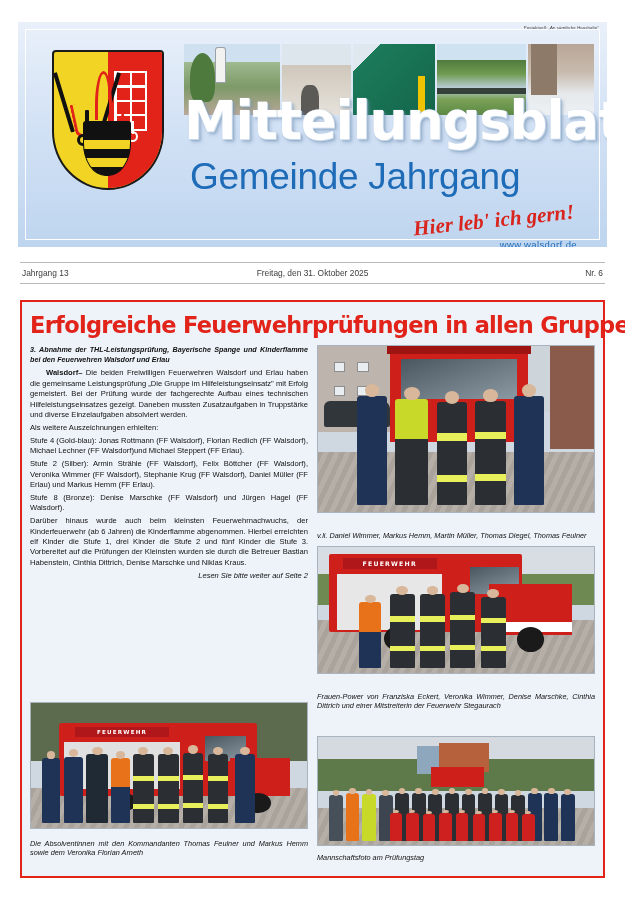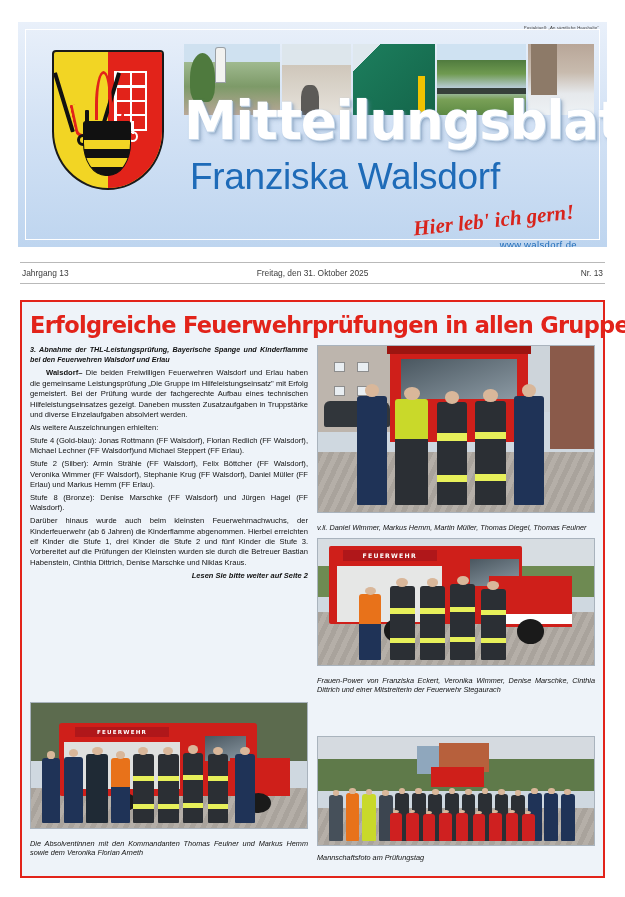--- a/index.html
+++ b/index.html
@@ -268,41 +268,41 @@
     font-size: 7.6px;
     line-height: 10.4px;
     color: #111;
     text-align: justify;
     margin-bottom: 2.5px;
   }
   .para b { font-weight: bold; padding-left: 16px; }
   .para.last { text-align: justify; }
   .continue {
     font-size: 7.5px;
-    font-weight: bold;
+    font-weight: normal;
     font-style: italic;
     text-align: right;
     color: #111;
     display: block;
   }
 
   
   .photo {
     position: relative;
     border: 1px solid #a9b3bd;
     background: #cfd8e0;
     overflow: hidden;
   }
   .cap {
     font-size: 7.3px;
     line-height: 9.6px;
     font-style: italic;
     color: #111;
     text-align: justify;
-    margin: 10px 0 5px 0;
+    margin: 18px 0 5px 0;
   }
 
   
   .scene { position: absolute; inset: 0; }
   .sky   { position:absolute; left:0; right:0; top:0; height:40%; background:#cdd4da; }
   .bldg  { position:absolute; left:0; top:0; width:26%; height:52%; background:#bdb5ad; }
   .bldg i{ position:absolute; width:16%; height:12%; background:#e9eef2; border:1px solid #8d8d8d;}
   .ground{ position:absolute; left:0; right:0; bottom:0; height:32%;
            background: repeating-linear-gradient(115deg,#a9a39c 0 5px,#b5afa8 5px 10px); }
   .truck { position:absolute; background:#cf1f1a; }
@@ -364,29 +364,29 @@
 
     <div class="photostrip">
       <div class="ph ph-village"></div>
       <div class="ph ph-arch"></div>
       <div class="ph ph-green"></div>
       <div class="ph ph-pond"></div>
       <div class="ph ph-winter"></div>
     </div>
 
     <div class="mast-title">Mitteilungsblatt</div>
-    <div class="mast-sub">Franziska Walsdorf</div>
+    <div class="mast-sub">Gemeinde Jahrgang</div>
     <div class="mast-slogan">Hier leb' ich gern!</div>
     <div class="mast-url">www.walsdorf.de</div>
   </div>
 
   <div class="dateline">
     <div class="dl-left">Jahrgang 13</div>
     <div class="dl-mid">Freitag, den 31. Oktober 2025</div>
-    <div class="dl-right">Nr. 13</div>
+    <div class="dl-right">Nr. 6</div>
   </div>
 
   <div class="article">
 
     <div class="headline">Erfolgreiche Feuerwehrprüfungen in allen Gruppen</div>
 
     <div class="cols">
 
       <div class="col-left">
 

